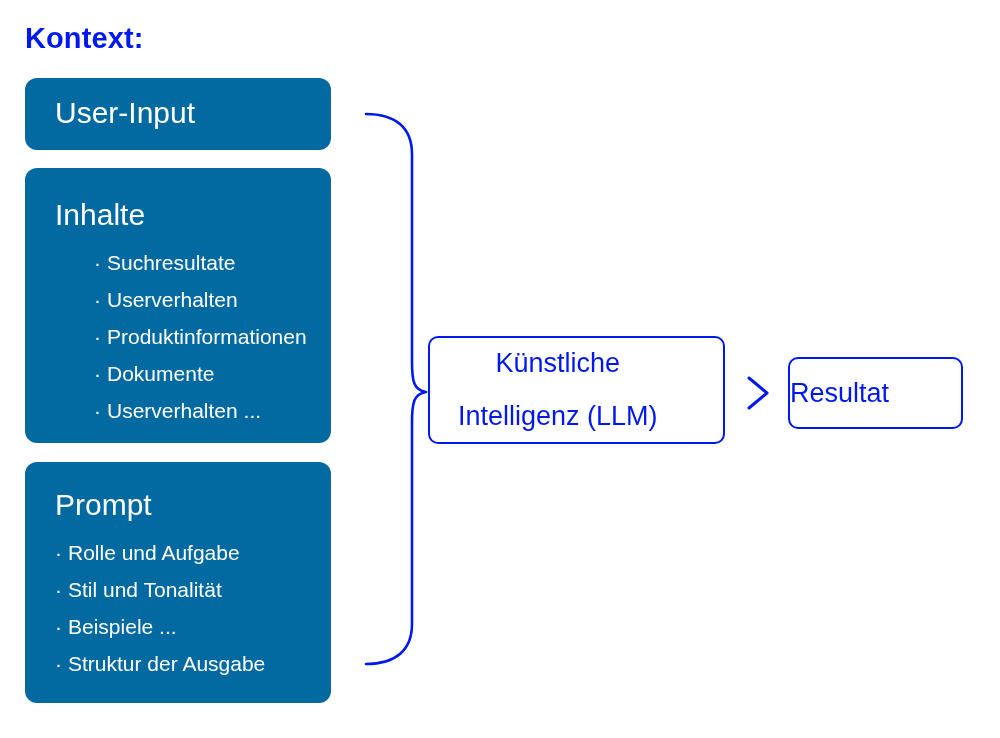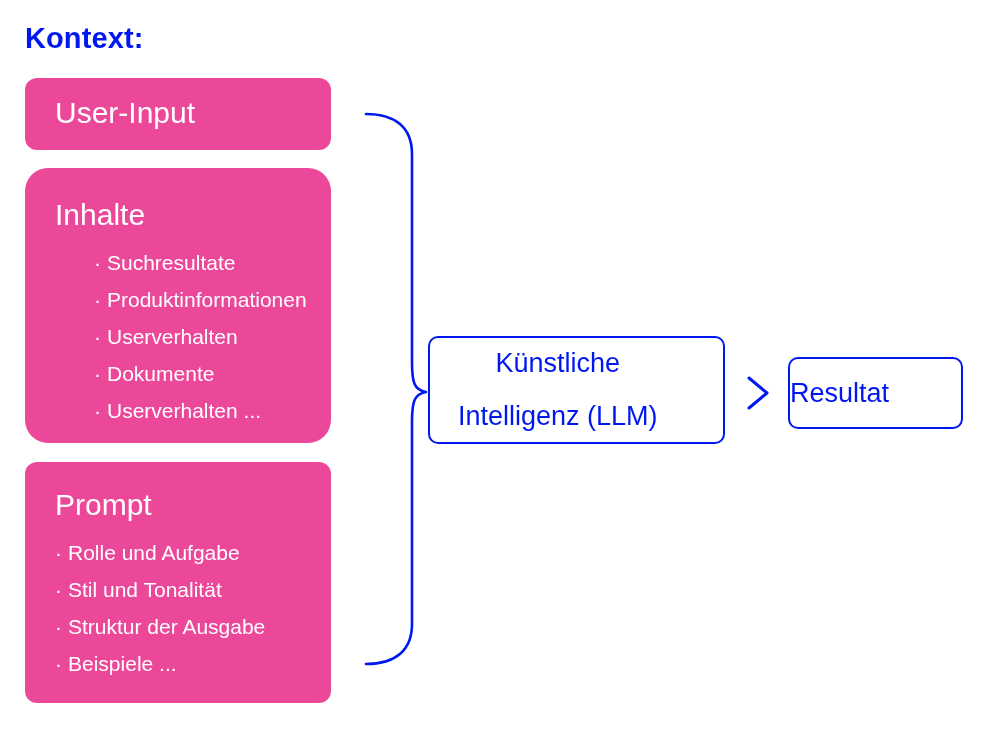--- a/index.html
+++ b/index.html
@@ -34,21 +34,21 @@
     line-height: 34px;
     font-weight: 700;
     color: #0018f0;
     letter-spacing: 0.1px;
     white-space: nowrap;
   }
 
   
   .card {
     position: absolute;
-    background: #ec4899;
+    background: #0369a1;
     border-radius: 12px;
     box-sizing: border-box;
   }
   .card-title {
     position: absolute;
     color: #ffffff;
     font-size: 30px;
     line-height: 34px;
     font-weight: 400;
     white-space: nowrap;
@@ -81,21 +81,20 @@
   #card-user-input .card-title {
     left: 30px;
     top: 18px;
   }
 
   #card-inhalte {
     left: 25px;
     top: 168px;
     width: 306px;
     height: 275px;
-    border-radius: 23px;
   }
   #card-inhalte .card-title {
     left: 30px;
     top: 30px;
   }
   #card-inhalte .card-list {
     left: 30px;
     top: 76px;
     margin-left: 39px;
   }
@@ -174,34 +173,34 @@
   <div class="kontext-label">Kontext:</div>
 
   <div class="card" id="card-user-input">
     <div class="card-title">User-Input</div>
   </div>
 
   <div class="card" id="card-inhalte">
     <div class="card-title">Inhalte</div>
     <ul class="card-list">
       <li><span class="bullet">·</span><span>Suchresultate</span></li>
+      <li><span class="bullet">·</span><span>Userverhalten</span></li>
       <li><span class="bullet">·</span><span>Produktinformationen</span></li>
-      <li><span class="bullet">·</span><span>Userverhalten</span></li>
       <li><span class="bullet">·</span><span>Dokumente</span></li>
       <li><span class="bullet">·</span><span>Userverhalten ...</span></li>
     </ul>
   </div>
 
   <div class="card" id="card-prompt">
     <div class="card-title">Prompt</div>
     <ul class="card-list">
       <li><span class="bullet">·</span><span>Rolle und Aufgabe</span></li>
       <li><span class="bullet">·</span><span>Stil und Tonalität</span></li>
+      <li><span class="bullet">·</span><span>Beispiele ...</span></li>
       <li><span class="bullet">·</span><span>Struktur der Ausgabe</span></li>
-      <li><span class="bullet">·</span><span>Beispiele ...</span></li>
     </ul>
   </div>
 
   <svg class="connector" viewBox="0 0 1000 738">
     <path d="M 366 114
              C 396 114, 412 128, 412 154
              L 412 362
              C 412 382, 414 390, 426 392
              C 414 394, 412 402, 412 422
              L 412 624

